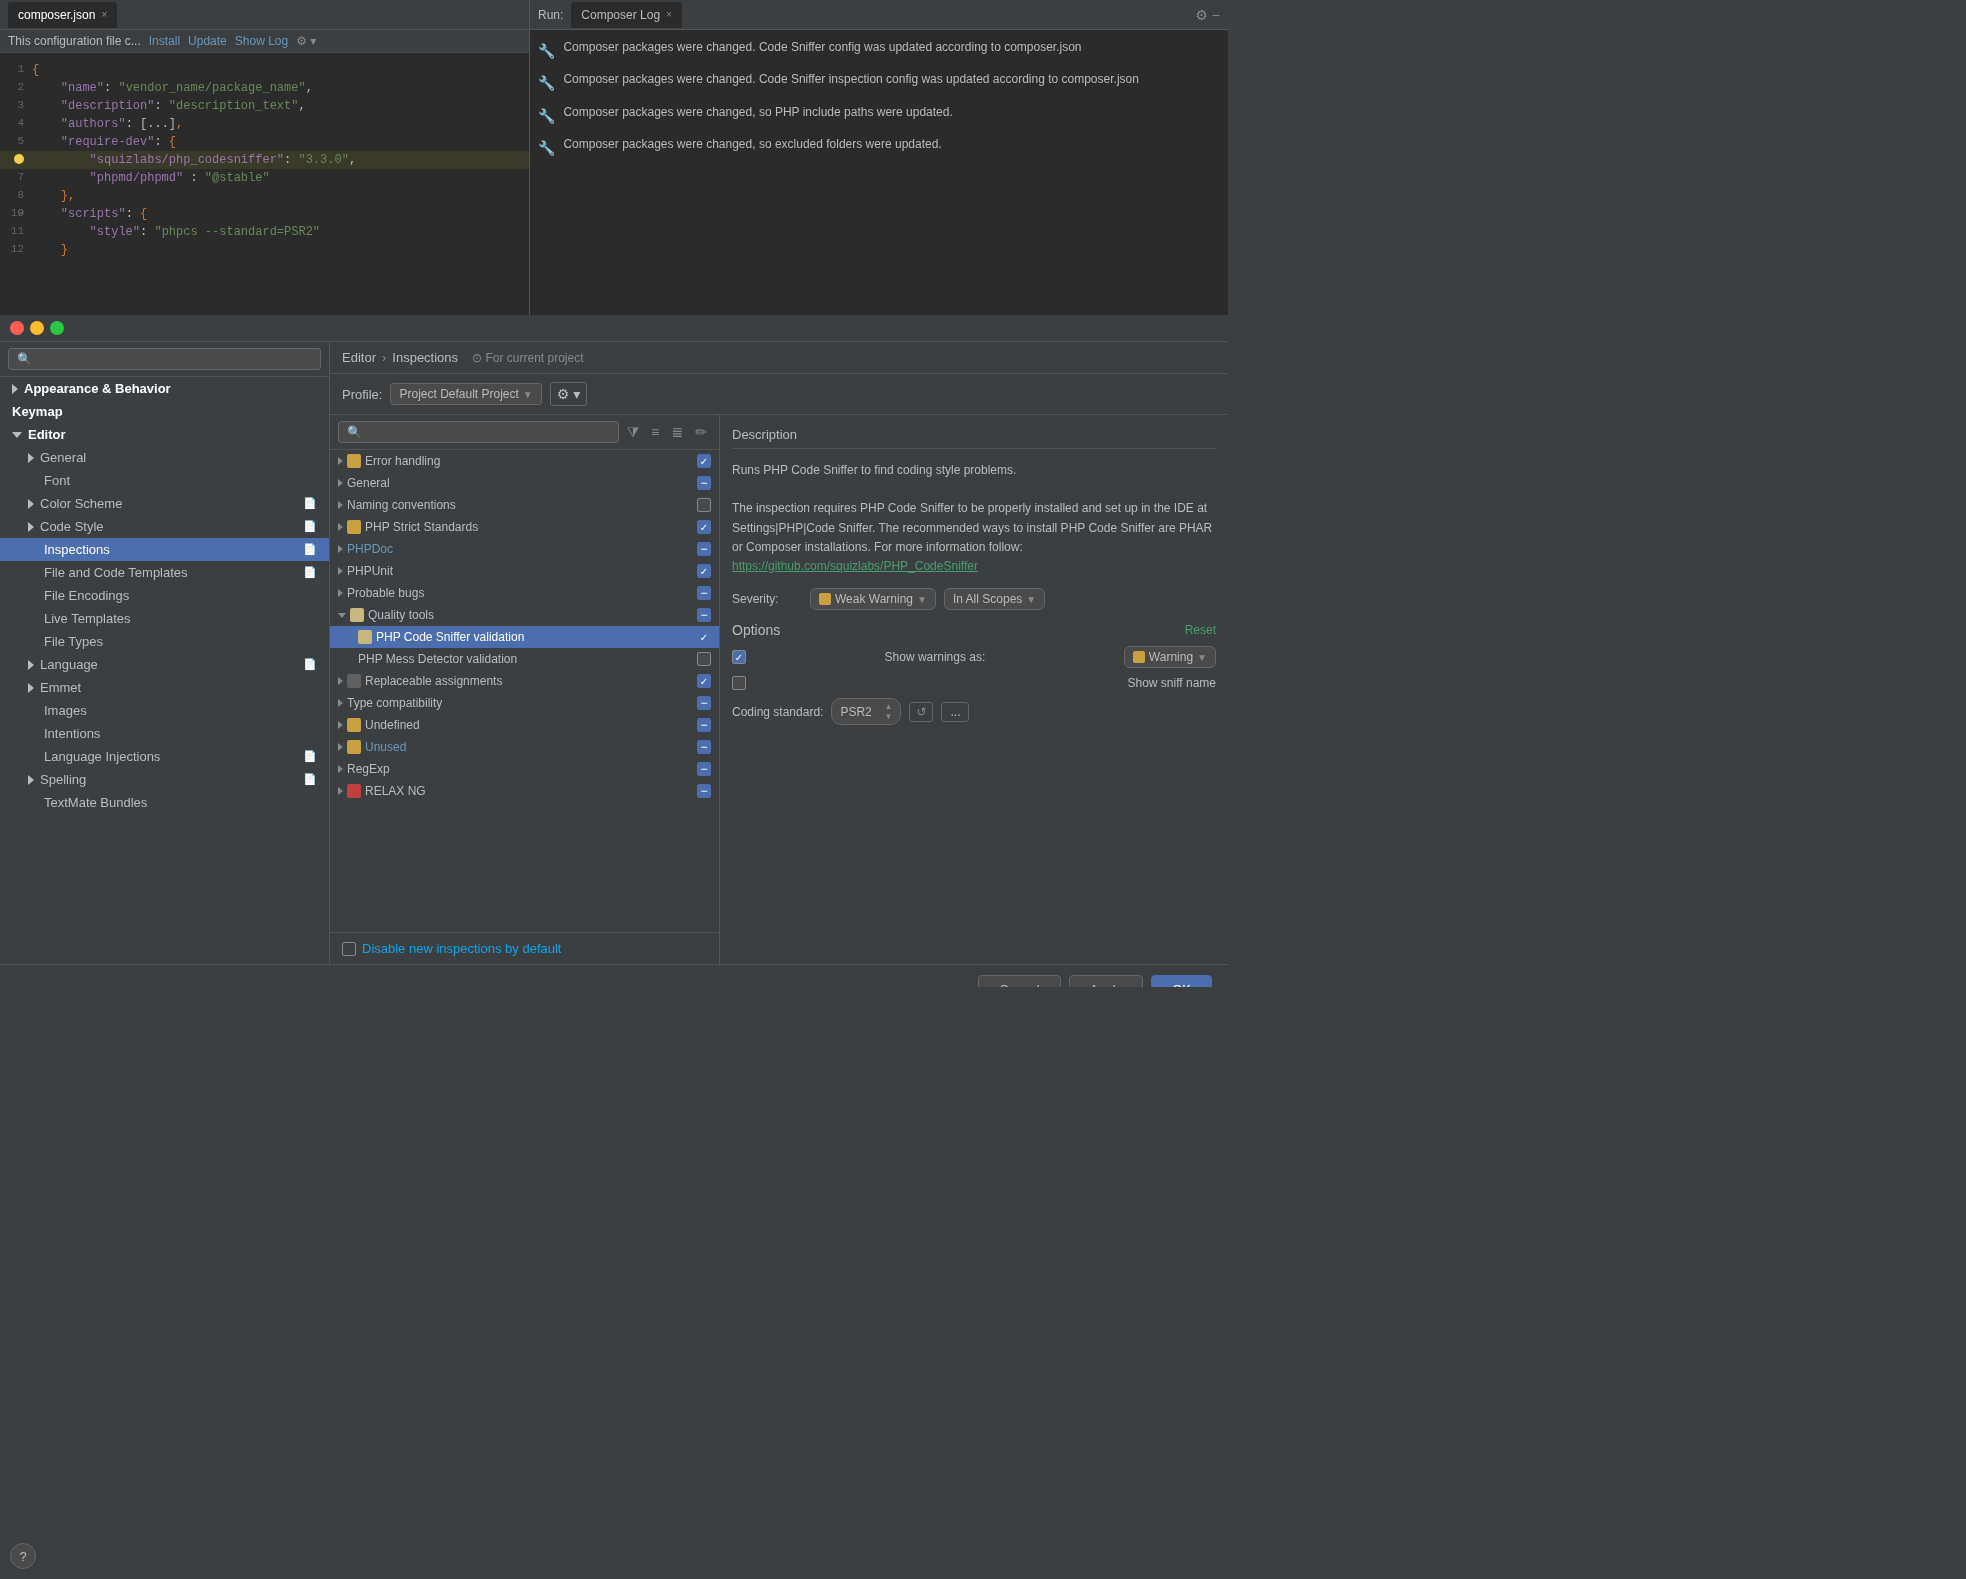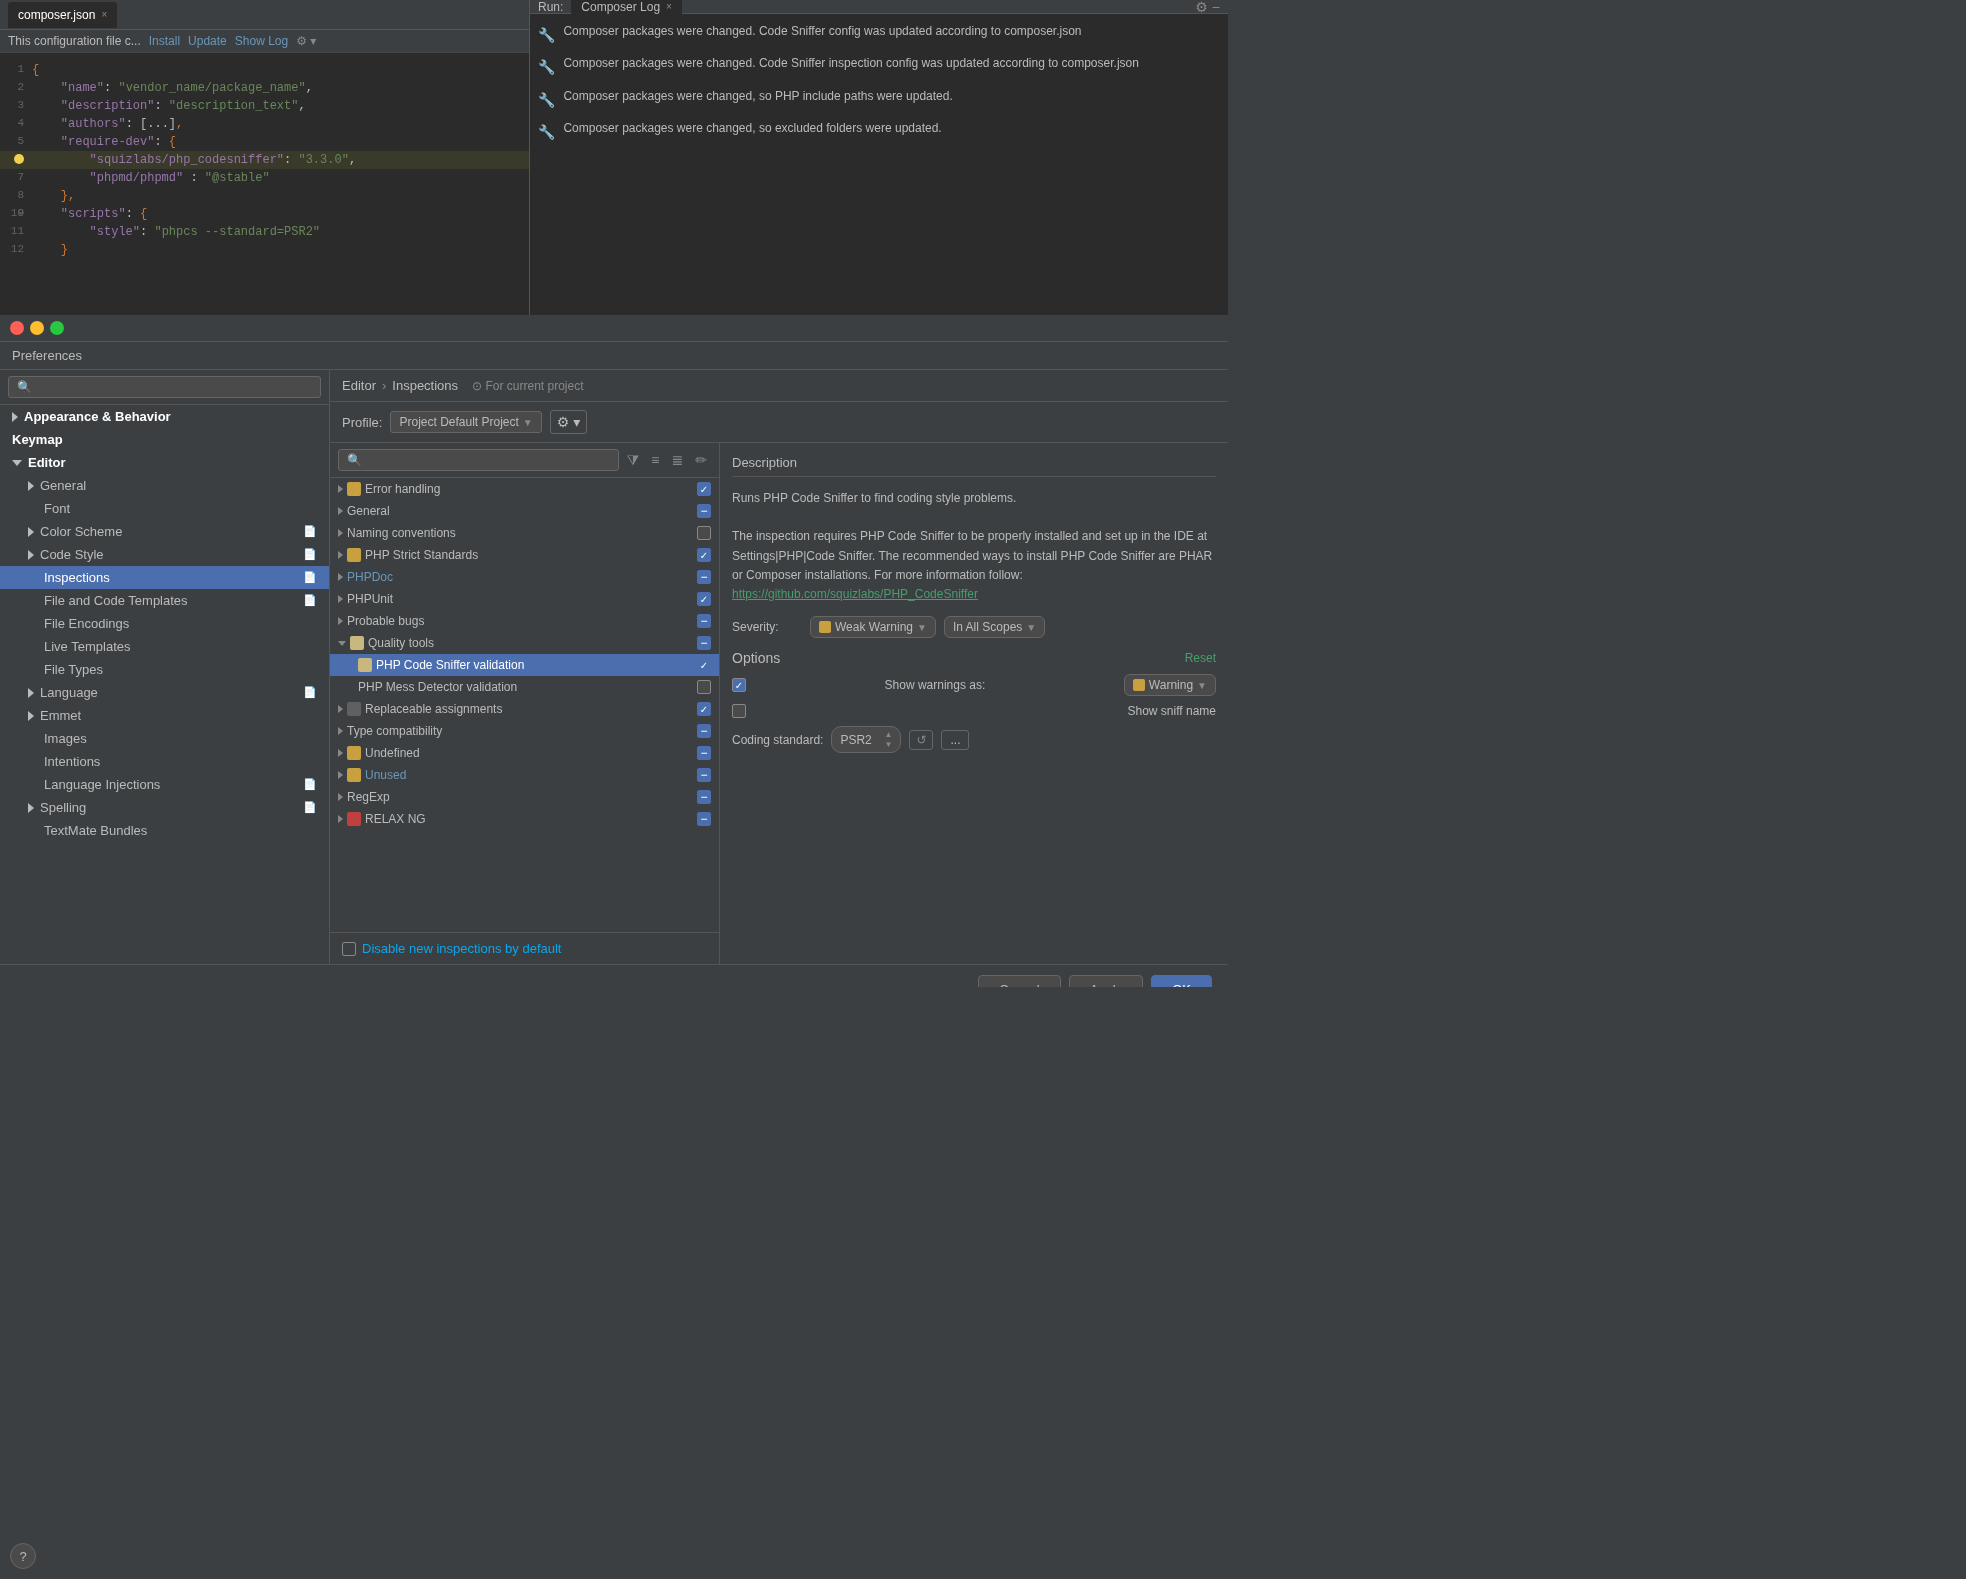--- a/index.html
+++ b/index.html
@@ -19,21 +19,21 @@
     .line { display: flex; align-items: flex-start; padding: 0 8px 0 32px; position: relative; white-space: pre; }
     .line-gutter { position: absolute; left: 0; width: 28px; text-align: right; color: #606366; font-size: 11px; padding-right: 4px; }
     .key { color: #9876aa; }
     .str-val { color: #6a8759; }
     .punct { color: #cc7832; }
     .highlight-line { background: #3a3a2a; }
     .yellow-dot { width: 10px; height: 10px; background: #f0d050; border-radius: 50%; display: inline-block; position: absolute; left: 14px; top: 3px; }
 
     
     .run-panel { flex: 1; background: #2b2b2b; }
-    .run-tab-bar { display: flex; align-items: center; background: #3c3f41; height: 14px; border-bottom: 1px solid #555; padding: 0 8px; }
+    .run-tab-bar { display: flex; align-items: center; background: #3c3f41; height: 30px; border-bottom: 1px solid #555; padding: 0 8px; }
     .run-label { color: #bbbbbb; font-size: 12px; margin-right: 8px; }
     .run-tab { display: flex; align-items: center; background: #2b2b2b; padding: 4px 10px; font-size: 12px; color: #bbbbbb; gap: 6px; height: 26px; border-radius: 3px 3px 0 0; }
     .run-gear { color: #888; font-size: 14px; margin-left: auto; cursor: pointer; }
     .run-minimize { color: #888; font-size: 14px; cursor: pointer; }
     .run-content { padding: 8px; font-size: 12px; color: #bbbbbb; line-height: 1.6; }
     .run-item { display: flex; align-items: flex-start; gap: 8px; margin-bottom: 8px; }
     .wrench-icon { color: #808080; font-size: 14px; flex-shrink: 0; margin-top: 2px; }
     .run-text { color: #bbbbbb; }
 
     
@@ -210,23 +210,20 @@
   </div>
 </div>
 
 <div class="traffic-lights">
   <div class="light red"></div>
   <div class="light yellow"></div>
   <div class="light green"></div>
 </div>
 
 <div class="prefs-dialog">
-  <div class="prefs-header">
-    <span>Preferences</span>
-  </div>
   <div class="prefs-body">
 
     <div class="sidebar">
       <div class="sidebar-search">
         <input type="text" placeholder="🔍" style="background: rgb(74, 74, 74); border: 1px solid rgb(102, 102, 102); border-radius: 3px; padding: 3px 8px; color: rgb(187, 187, 187); font-size: 12px; outline: none; width: 100%;">
       </div>
 
       <div class="sidebar-item level0">
         <span class="triangle right"></span>
         <span>Appearance &amp; Behavior</span>

